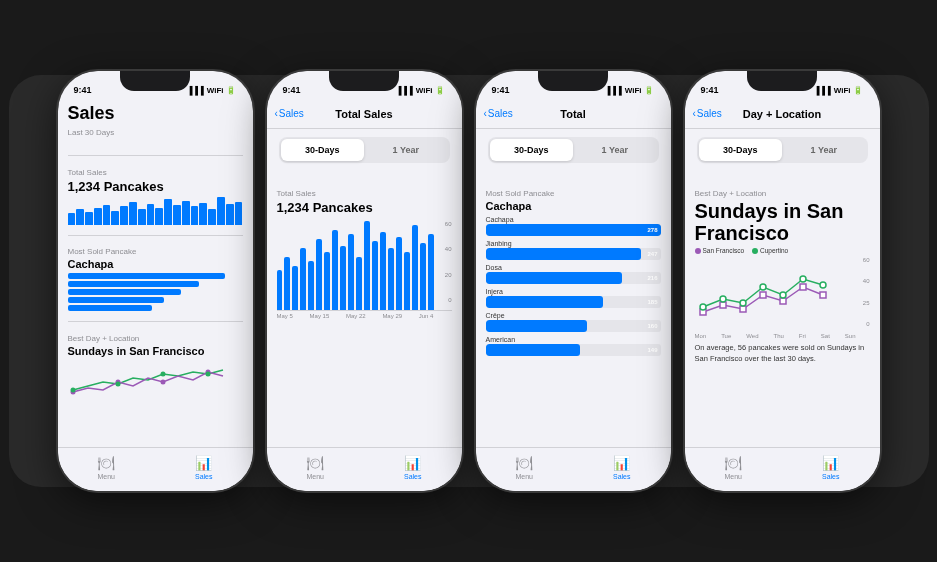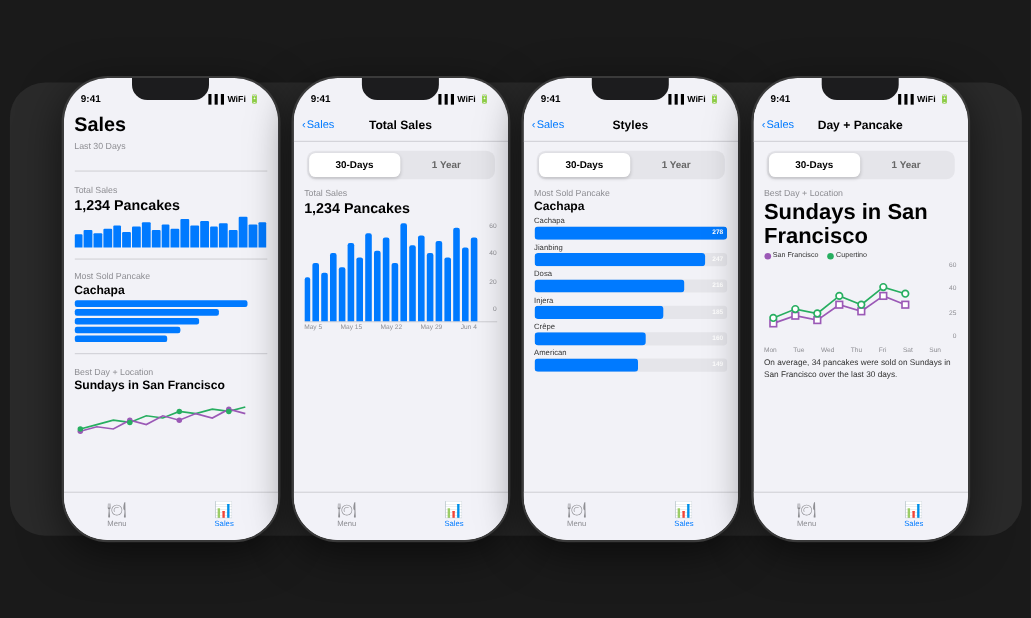--- a/index.html
+++ b/index.html
@@ -110,21 +110,21 @@
       align-items: center;
       gap: 1px;
     }
 
     
     .segment-control {
       display: flex;
       background: #e5e5ea;
       border-radius: 8px;
       padding: 2px;
-      margin: 8px 12px 2px;
+      margin: 8px 12px 20px;
       flex-shrink: 0;
       text-align: right;
     }
 
     .segment-btn {
       flex: 1;
       height: 22px;
       border-radius: 6px;
       display: flex;
       align-items: center;
@@ -567,21 +567,21 @@
           <span>WiFi</span>
           <span>🔋</span>
         </div>
       </div>
 
       <div class="nav-bar">
         <div class="nav-back">
           <span>‹</span>
           <span>Sales</span>
         </div>
-        <div class="nav-title">Styles</div>
+        <div class="nav-title">Total</div>
       </div>
 
       <div class="segment-control">
         <div class="segment-btn active">30-Days</div>
         <div class="segment-btn">1 Year</div>
       </div>
 
       <div style="padding: 0 10px; flex:1; overflow:hidden;">
         <div class="metric-label">Most Sold Pancake</div>
         <div class="metric-value-lg">Cachapa</div>
@@ -655,21 +655,21 @@
           <span>WiFi</span>
           <span>🔋</span>
         </div>
       </div>
 
       <div class="nav-bar">
         <div class="nav-back">
           <span>‹</span>
           <span>Sales</span>
         </div>
-        <div class="nav-title">Day + Pancake</div>
+        <div class="nav-title">Day + Location</div>
       </div>
 
       <div class="segment-control">
         <div class="segment-btn active">30-Days</div>
         <div class="segment-btn">1 Year</div>
       </div>
 
       <div style="padding: 0 10px; flex:1; overflow:hidden;">
         <div class="metric-label">Best Day + Location</div>
         <div class="page-title-large">Sundays in San Francisco</div>
@@ -718,21 +718,21 @@
             <span>Mon</span>
             <span>Tue</span>
             <span>Wed</span>
             <span>Thu</span>
             <span>Fri</span>
             <span>Sat</span>
             <span>Sun</span>
           </div>
         </div>
 
-        <div class="desc-text">On average, 34 pancakes were sold on Sundays in San Francisco over the last 30 days.</div>
+        <div class="desc-text">On average, 56 pancakes were sold on Sundays in San Francisco over the last 30 days.</div>
       </div>
 
       <div class="tab-bar">
         <div class="tab-item">
           <div class="tab-icon">🍽</div>
           <div class="tab-label">Menu</div>
         </div>
         <div class="tab-item">
           <div class="tab-icon active">📊</div>
           <div class="tab-label active">Sales</div>

